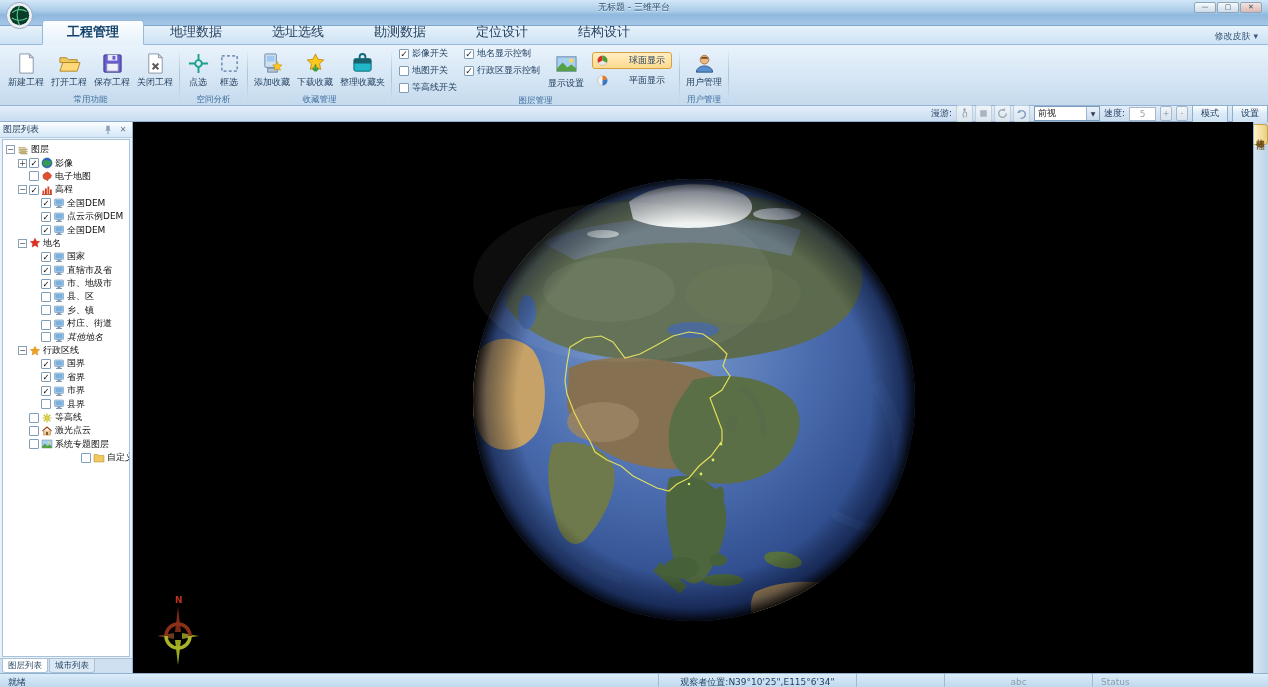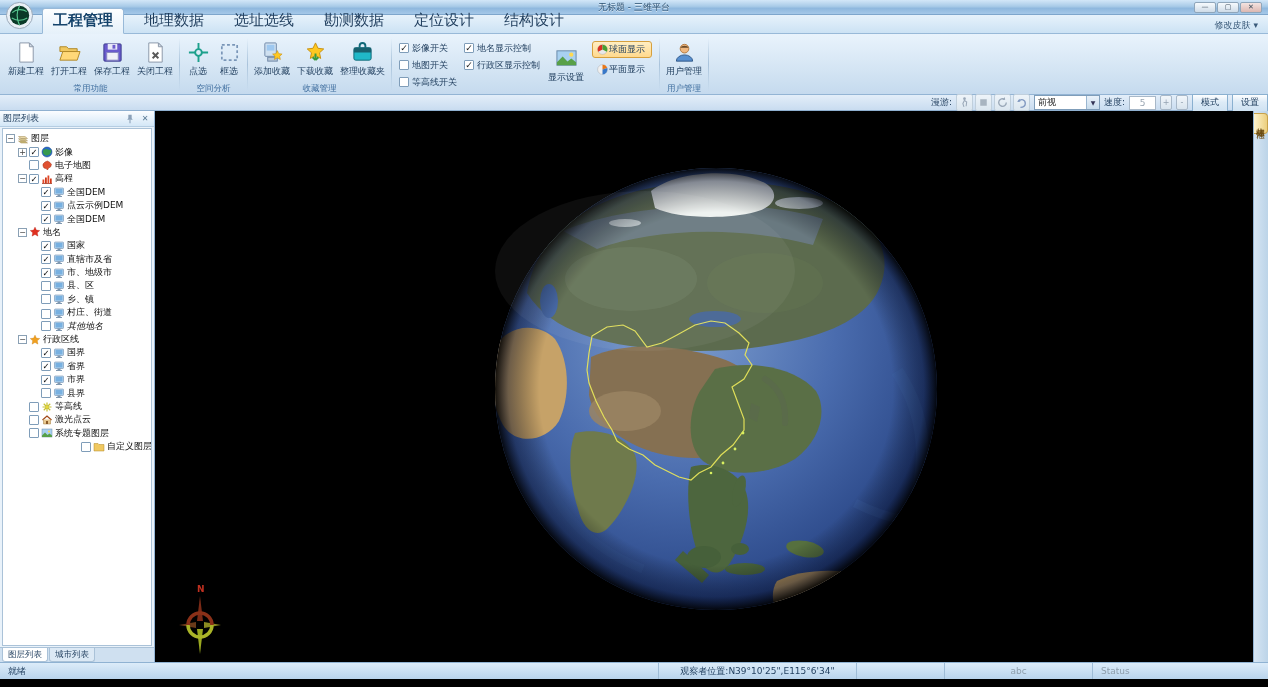--- a/index.html
+++ b/index.html
@@ -2,33 +2,33 @@
 <html><head>
 <meta charset="utf-8">
 <style>
   * { margin:0; padding:0; box-sizing:border-box; }
   html,body { background:#444; }
   body { font-family:"DejaVu Sans","Liberation Sans",sans-serif; }
   .app { width:1268px; height:687px; position:relative; background:#000; overflow:hidden;
          font-family:"DejaVu Sans","Liberation Sans",sans-serif; }
 
   
-  .titlebar { height:15px; background:linear-gradient(#d3e7f8 0%,#a9cbe8 45%,#8fb8de 60%,#a5c8e8 100%);
+  .titlebar { height:26px; background:linear-gradient(#d3e7f8 0%,#a9cbe8 45%,#8fb8de 60%,#a5c8e8 100%);
               position:relative; border-bottom:1px solid #7ea6cc; }
   .title-text { position:absolute; left:50%; transform:translateX(-50%); top:1px; font-size:9px;
                 color:#2a4f70; text-shadow:0 1px 0 rgba(255,255,255,.75); white-space:nowrap; }
   .win-controls { position:absolute; right:6px; top:2px; display:flex; gap:1px; z-index:6; }
   .winbtn { width:22px; height:11px; font-size:7px; line-height:9px; text-align:center;
             background:linear-gradient(#f6fafd,#cfdce8); border:1px solid #8fa6ba; border-radius:2px; color:#3c4c5c; }
   .winbtn.close { background:linear-gradient(#f4e3e0,#dcb8b2); }
 
   
   .tabrow { height:19px; background:linear-gradient(#e7f2fb,#cce2f4); border-bottom:1px solid #98b9d8;
             display:flex; align-items:flex-end; padding-left:42px; position:relative; }
-  .rtab { font-size:15px; color:#1e3c5c; padding:2px 10px 3px; margin-right:10px; border-radius:3px 3px 0 0; white-space:nowrap; }
+  .rtab { font-size:13px; color:#1e3c5c; padding:2px 24px 3px; margin-right:2px; border-radius:3px 3px 0 0; white-space:nowrap; }
   .rtab.active { background:linear-gradient(#fdfeff,#e6f1fa); border:1px solid #98b9d8; border-bottom:1px solid #e6f1fa;
                  margin-bottom:-1px; font-weight:bold; color:#15436b; }
   .skin-label { position:absolute; right:10px; top:4px; font-size:9px; color:#3a5a7a; }
   .app-logo { position:absolute; left:5px; top:1px; width:29px; height:29px; z-index:7; }
 
   
   .ribbon { height:61px; background:linear-gradient(#e9f3fc,#d0e2f2 70%,#c5daee); border-bottom:1px solid #93b4d4;
             display:flex; align-items:stretch; padding:1px 2px 0; }
   .rgroup { display:flex; flex-direction:column; padding:1px 3px 0; }
   .rgroup-content { flex:1; display:flex; align-items:center; gap:1px; }
@@ -38,21 +38,21 @@
             border-radius:3px; min-width:30px; }
   .bb-label { font-size:9px; color:#1e3c5c; margin-top:1px; white-space:nowrap; }
   .icn { display:inline-block; flex:none; }
   .icn svg { width:100%; height:100%; display:block; }
   .chkgrid { display:flex; gap:7px; align-items:flex-start; padding:0 4px; }
   .chkcol { display:flex; flex-direction:column; gap:4px; }
   .chkrow { display:flex; align-items:center; gap:3px; font-size:9px; color:#1e3c5c; white-space:nowrap; }
   .cbox { width:10px; height:10px; background:#fff; border:1px solid #7f9db9; font-size:9px; line-height:9px;
           text-align:center; color:#222; border-radius:1px; flex:none; }
   .viewbtns { display:flex; flex-direction:column; gap:3px; margin:0 4px; align-self:flex-start; padding-top:5px; }
-  .viewbtn { display:flex; align-items:center; gap:0; font-size:9px; color:#1e3c5c; padding:1px 6px 1px 3px;
+  .viewbtn { display:flex; align-items:center; gap:20px; font-size:9px; color:#1e3c5c; padding:1px 6px 1px 3px;
              border:1px solid transparent; border-radius:3px; white-space:nowrap; }
   .viewbtn.sel { background:linear-gradient(#ffeec2,#ffd98e); border-color:#d6a03e; }
 
   
   .navbar { height:16px; background:linear-gradient(#e3eef9,#c9dcf0); border-bottom:1px solid #8fb0d0;
             display:flex; align-items:center; justify-content:flex-end; gap:4px; 
             font-size:9px; color:#1e3c5c; }
   .roam-buttons { display:flex; gap:2px; }
   .roambtn { width:17px; height:17px; display:flex; align-items:center; justify-content:center; border-radius:2px;
              background:linear-gradient(#eef4f9,#dbe6ef); border:1px solid #c0cfdc; }
@@ -62,21 +62,21 @@
                border-left:1px solid #9ab6d0; font-size:6px; display:flex; align-items:center; justify-content:center; color:#335; }
   .speedbox { width:27px; height:14px; background:#fff; border:1px solid #a8b8c8; font-size:9px; color:#9aa6b2;
               display:flex; align-items:center; justify-content:center; }
   .spinbtn { width:12px; height:15px; background:linear-gradient(#f2f6fa,#d8e4ee); border:1px solid #a8b8c8;
              border-radius:2px; font-size:8px; color:#93a2b1; display:flex; align-items:center; justify-content:center; }
   .navbtn { height:18px; padding:0 8px; background:linear-gradient(#fdfeff,#ddebf7 45%,#cfe2f2); border:1px solid #8ab0d0;
             border-radius:0; font-size:9px; color:#1e3c5c; display:flex; align-items:center; }
 
   
   .main { display:flex; height:551px; }
-  .left-panel { width:155px; background:#e9f2fa; border-right:1px solid #93b4d4; display:flex; flex-direction:column; }
+  .left-panel { width:133px; background:#e9f2fa; border-right:1px solid #93b4d4; display:flex; flex-direction:column; }
   .lp-header { height:16px; background:linear-gradient(#fbfdff,#d4e7f7); border-bottom:1px solid #b5cde2;
                display:flex; align-items:center; font-size:9px; color:#1e3c5c; padding:0 3px; gap:3px; }
   .lp-title { flex:1; white-space:nowrap; }
   .lp-iconbtn { width:12px; height:12px; display:flex; align-items:center; justify-content:center;
                 font-size:8px; color:#5a7a95; }
   .lp-tree { flex:1; background:#fff; border:1px solid #aac2d8; margin:1px 2px; overflow:hidden; padding-top:3px; }
   .trow { display:flex; align-items:center; height:13.4px; font-size:9px; color:#101010; gap:2px; white-space:nowrap; }
   .expander { width:9px; height:9px; border:1px solid #8aa0b4; background:#fff; font-size:8px; line-height:7px;
               text-align:center; color:#444; flex:none; }
   .expander.blank { border:none; background:transparent; }
@@ -297,20 +297,21 @@
                 <svg viewBox="0 0 24 24">
                   <circle cx="12" cy="12" r="9" fill="#f0f0f0" stroke="#909090" stroke-width=".6"></circle>
                   <path d="M12 12V3a9 9 0 018.6 6.4z" fill="#e87818"></path>
                   <path d="M12 12l8.6-2.6A9 9 0 0112 21z" fill="#3878c8"></path>
                 </svg>
               </span>
               <span>平面显示</span>
             </div>
           </div>
         </div>
+        <div class="rgroup-label">图层管理</div>
       </div>
       <div class="rgsep"></div>
       <div class="rgroup">
         <div class="rgroup-content">
           <div class="bigbtn">
             <span class="icn" style="height: 23px; width: 23px;">
               <svg viewBox="0 0 24 24">
                 <circle cx="12" cy="8" r="4.5" fill="#f0b880" stroke="#b07840"></circle>
                 <path d="M8 7c0-2.8 8-2.8 8 0" fill="#6a4a28"></path>
                 <path d="M3.5 21a8.5 6.5 0 0117 0z" fill="#5890d0" stroke="#305888"></path>

